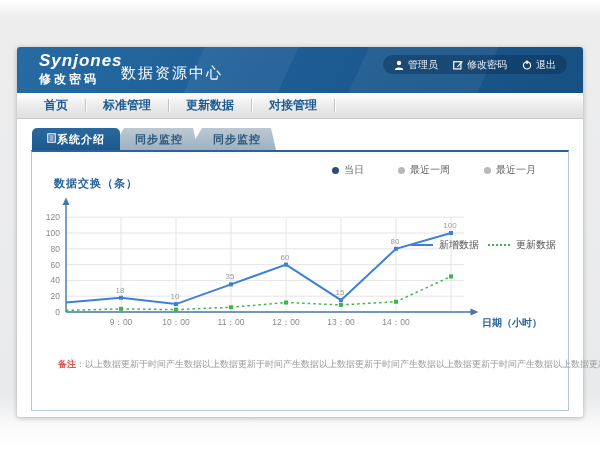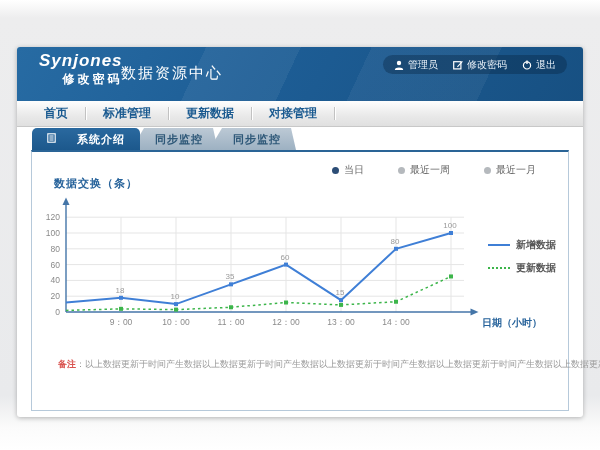--- a/index.html
+++ b/index.html
@@ -9,23 +9,22 @@
     background:linear-gradient(180deg,#ffffff 0%,#ededee 4%,#e9eaec 88%,#fbfbfb 95%,#ffffff 100%);
     position:relative;
   }
   .window {
     position:absolute; left:17px; top:47px; width:566px; height:370px;
     background:#fff; border-radius:3px;
     box-shadow:0 1px 5px rgba(0,0,0,.28);
   }
   
   .header {
-    position:relative; height:54px; border-radius:3px 3px 0 0; overflow:hidden;
+    position:relative; height:46px; border-radius:3px 3px 0 0; overflow:hidden;
     background:linear-gradient(120deg,#276ba3 0%,#1d5d95 45%,#175082 100%);
-    text-align:right;
   }
   .header::after{
     content:""; position:absolute; inset:0;
     background:linear-gradient(115deg,transparent 32%,rgba(255,255,255,.06) 32%,rgba(255,255,255,.06) 48%,transparent 48%,transparent 60%,rgba(255,255,255,.05) 60%,rgba(255,255,255,.05) 82%,transparent 82%);
     pointer-events:none;
   }
   .logo { position:absolute; left:22px; top:5px; color:#fff; line-height:1.1; z-index:2; }
   .logo .l1 { font-size:17px; font-weight:bold; font-style:italic; letter-spacing:1px; }
   .logo .l2 { font-size:12px; font-weight:bold; letter-spacing:3px; margin-top:2px; }
   .app-title { position:absolute; left:104px; top:17px; color:#fff; font-size:15px; letter-spacing:2px; z-index:2; }
@@ -41,21 +40,21 @@
     height:26px; display:flex; align-items:center; padding-left:10px;
     background:linear-gradient(#fefefe,#e9e9e9 60%,#e0e0e0);
     border-bottom:1px solid #c8c8c8;
   }
   .nav-item { padding:0 17px; font-size:12px; font-weight:bold; color:#1a5a90; cursor:pointer; white-space:nowrap; }
   .nav-sep { width:1px; height:13px; background:#c2c2c2; box-shadow:1px 0 0 #fff; }
   
   .content { position:absolute; top:73px; left:0; right:0; bottom:0; padding:8px 14px 6px; }
   .tabs { display:flex; height:22px; margin-left:1px; position:relative; z-index:2; }
   .tab {
-    display:flex; align-items:center; gap:21px; padding:4px 15px;
+    display:flex; align-items:center; gap:1px; padding:4px 15px;
     font-size:11px; letter-spacing:1px; cursor:pointer; white-space:nowrap;
   }
   .tab.active {
     background:linear-gradient(#2a699f,#1c588c); color:#fff; font-weight:bold;
     border-radius:5px 5px 0 0; z-index:3;
   }
   .tab.inactive {
     background:linear-gradient(#bcc9d5,#9db1c2); color:#2e5878; font-weight:bold;
     margin-left:-9px; z-index:1;
     clip-path:polygon(13px 0,calc(100% - 5px) 0,100% 100%,0 100%);
@@ -65,21 +64,21 @@
     position:absolute; top:30px; left:14px; right:14px; bottom:6px;
     background:#fff; border:1px solid #b6c9da; border-top:2px solid #2a6496;
   }
   
   .filter-legend { position:absolute; top:11px; right:32px; display:flex; gap:34px;align-items:flex-end; }
   .filter-item { display:flex; align-items:center; gap:5px; font-size:10px; color:#666; cursor:pointer; }
   .filter-dot { width:7px; height:7px; border-radius:50%; }
   
   .ylabel { position:absolute; left:22px; top:24px; font-size:11px; font-weight:bold; color:#27639b; letter-spacing:1px; }
   .chart-wrap { position:absolute; left:0; top:42px; }
-  .series-legend { position:absolute; right:12px; top:86px; display:flex; flex-direction:column; gap:9px;font-weight:bold; }
+  .series-legend { position:absolute; right:12px; top:86px; display:flex; flex-direction:row; gap:9px; }
   .series-item { display:flex; align-items:center; gap:6px; font-size:10px; color:#555; cursor:pointer; }
   .series-swatch { width:22px; height:0; }
   .series-swatch.solid { border-top:2px solid; }
   .series-swatch.dotted { border-top:2px dotted; }
   
   .note { position:absolute; left:26px; top:206px; font-size:9px; color:#9a9a9a; white-space:nowrap; letter-spacing:0; }
   .note b { color:#d9534f; font-weight:bold; }
 </style>
 </head>
 <body>

